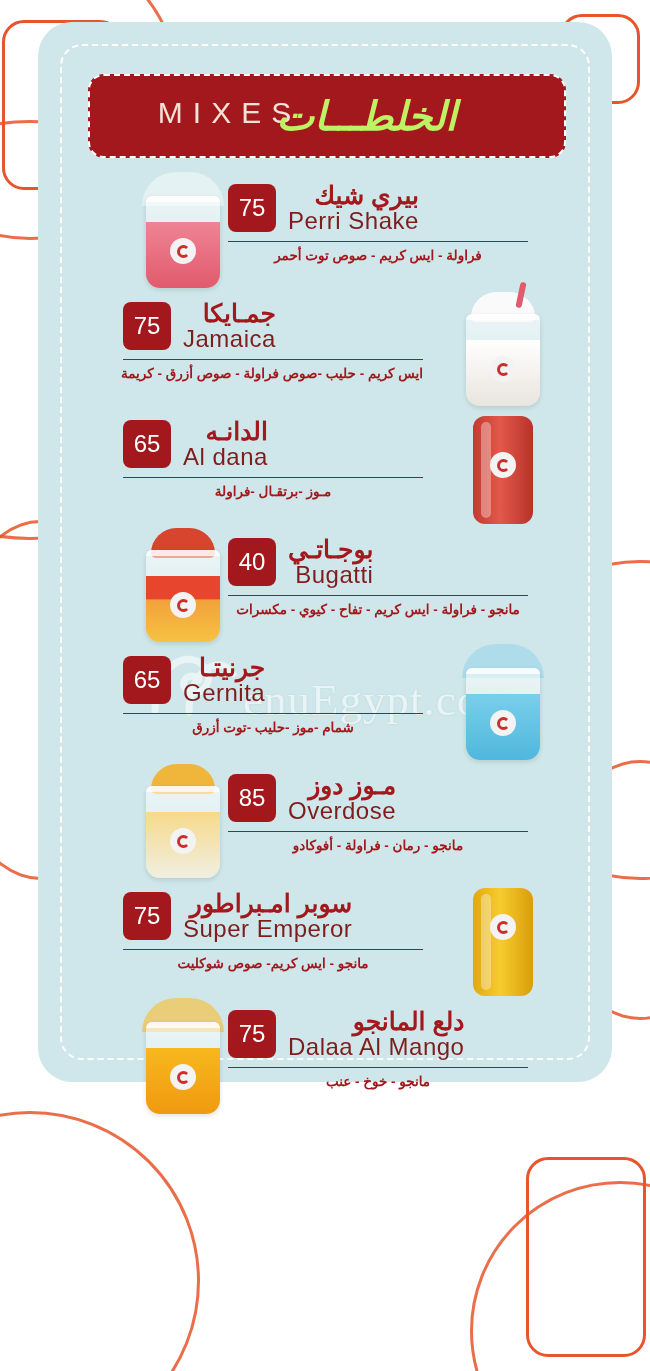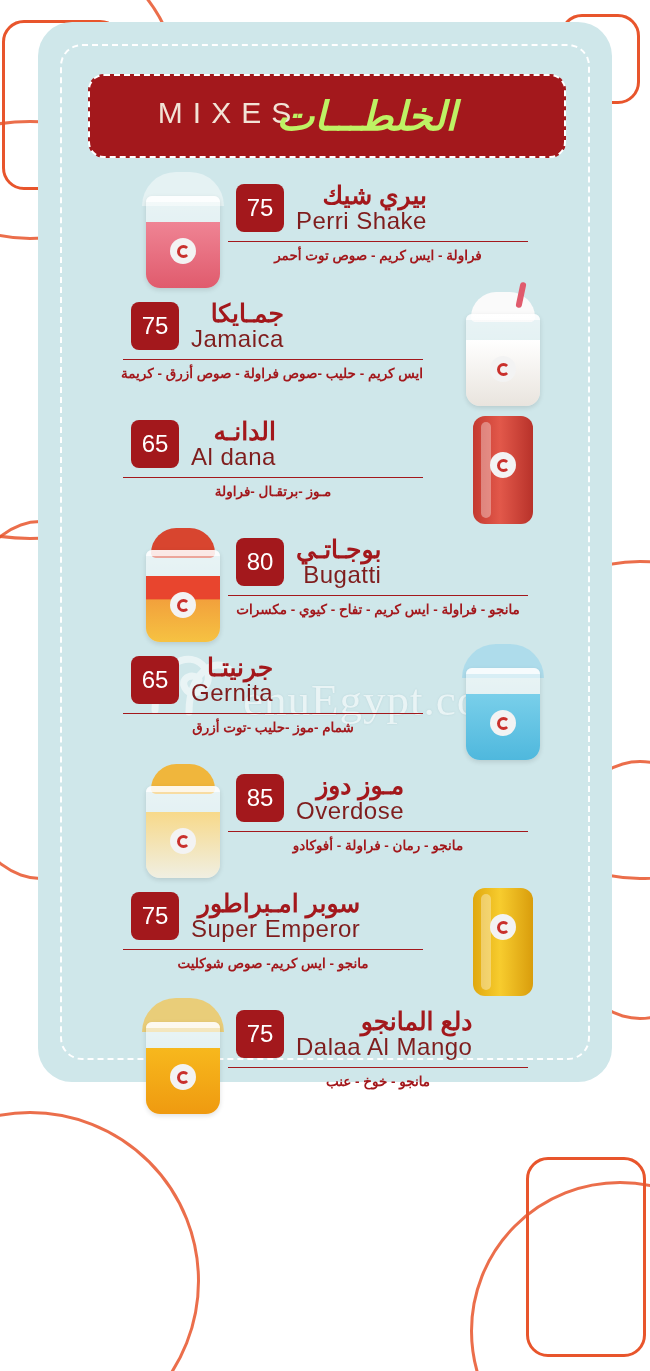--- a/index.html
+++ b/index.html
@@ -141,21 +141,20 @@
   }
   .price {
     width: 48px; height: 48px;
     background: #a3181c;
     color: #ffffff;
     border-radius: 8px;
     display: flex; align-items: center; justify-content: center;
     font-size: 24px;
     font-weight: 400;
     flex: none;
-    margin-left: 8px;
   }
   .names { text-align: right; direction: rtl; }
   .name-ar {
     color: #a3181c;
     font-size: 25px;
     font-weight: 700;
     line-height: 1.05;
     letter-spacing: 1px;
     white-space: nowrap;
   }
@@ -373,21 +372,21 @@
           <div class="cup">
             <div class="fill" style="background:linear-gradient(to bottom,#e8452e 35%,#f2a13c 36%,#f6c242)"></div>
             <div class="lid"></div>
           </div>
           <div class="logo-dot">
               <i></i>
             </div>
         </div>
         <div class="text-block">
           <div class="price-name">
-            <div class="price">80</div>
+            <div class="price">40</div>
             <div class="names">
               <div class="name-ar">بوجـاتـي</div>
               <div class="name-en">Bugatti</div>
             </div>
           </div>
           <div class="desc">مانجو - فراولة - ايس كريم - تفاح - كيوي - مكسرات</div>
         </div>
       </div>
 
       <div class="row img-right">

